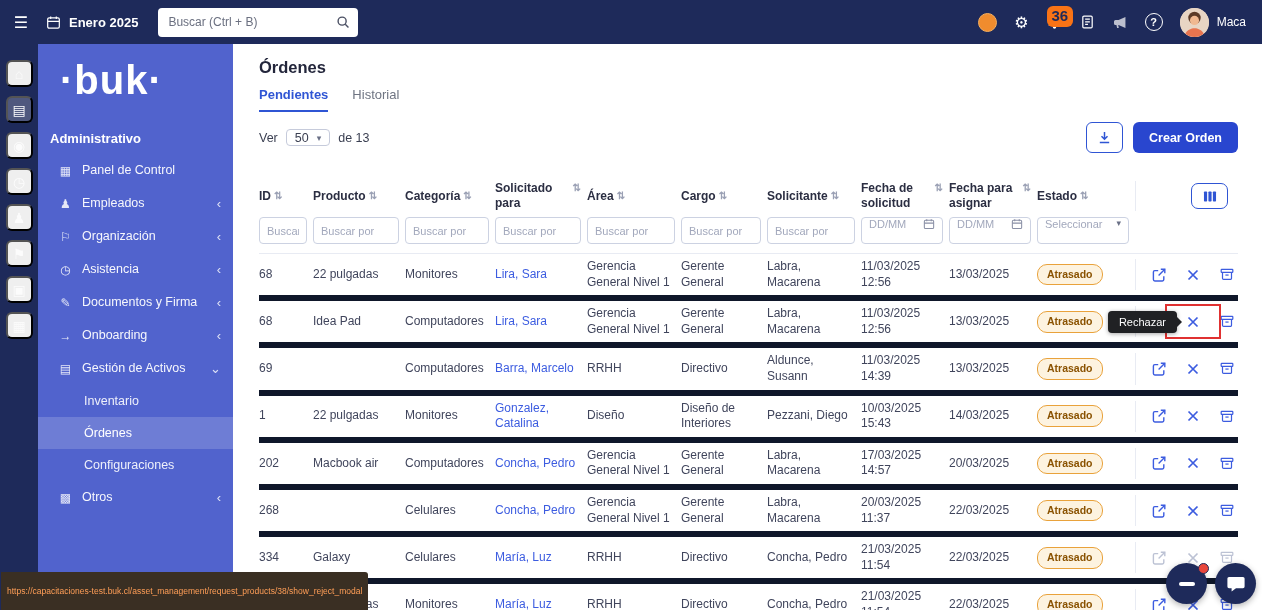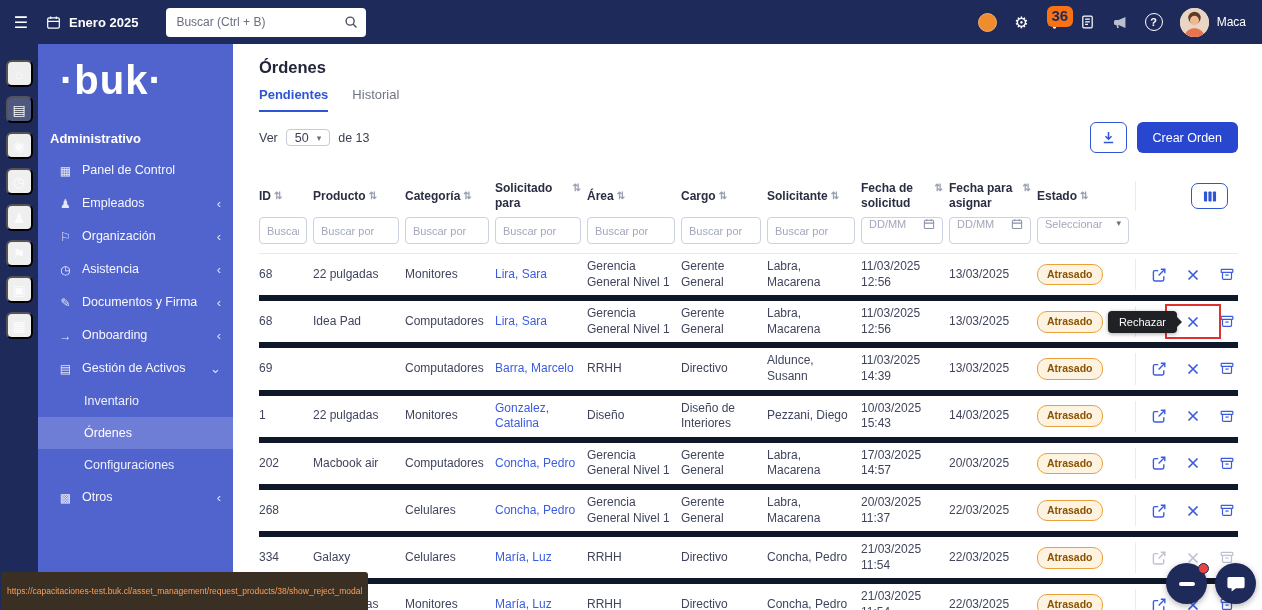--- a/index.html
+++ b/index.html
@@ -3,21 +3,21 @@
 <meta charset="utf-8">
 <style>
   *{box-sizing:border-box;margin:0;padding:0}
   html,body{width:1262px;height:610px;overflow:hidden}
   body{font-family:"Liberation Sans",sans-serif;background:#fff;position:relative;color:#3a3f51}
 
   
   .topbar{position:absolute;top:0;left:0;right:0;height:44px;background:#1e2a5a;display:flex;align-items:center;color:#fff;z-index:6;padding-right:16px}
   .tb-burger{width:42px;height:44px;background:none;border:none;color:#fff;font-size:16px;cursor:pointer}
   .tb-period{display:flex;align-items:center;gap:8px;font-size:13px;font-weight:bold;padding:0 16px 0 4px;cursor:pointer}
-  .tb-search{position:relative;margin-left:12px}
+  .tb-search{position:relative;margin-left:4px}
   .tb-search input{width:200px;height:29px;border:none;border-radius:4px;padding:0 30px 0 10px;font-size:12px;font-family:inherit;color:#333;background:#fff;outline:none}
   .tb-search input::placeholder{color:#6b7080}
   .tb-search .s-ic{position:absolute;right:8px;top:50%;transform:translateY(-50%);display:flex}
   .tb-right{margin-left:auto;display:flex;align-items:center;gap:17px}
   .tb-ic{color:#fff;display:flex;position:relative;font-size:16px;cursor:pointer;align-items:center;justify-content:center}
   .coin{width:19px;height:19px;border-radius:50%;background:#f08c2e;border:1.5px solid #f6b05f}
   .badge36{position:absolute;top:-8px;right:-10px;background:#f97316;color:#1e2a5a;font-size:15px;font-weight:bold;padding:1.5px 4.5px;border-radius:6px;line-height:1.2}
   .help{width:18px;height:18px;border:1.6px solid #fff;border-radius:50%;font-size:11px;font-weight:bold}
   .dim{opacity:.7}
   .tb-avatar{width:29px;height:29px;border-radius:50%;overflow:hidden;display:block;cursor:pointer;background:#e8d5c4}
@@ -44,21 +44,21 @@
   h1{font-size:16.5px;color:#23263b}
   .tabs{display:flex;gap:24px;margin-top:10px}
   .tab{font-size:13px;color:#6e7482;padding-bottom:8px;cursor:pointer;background:none;border:none;border-bottom:2.5px solid transparent;font-family:inherit}
   .tab.active{color:#2f55d4;font-weight:bold;border-bottom-color:#2f55d4}
   .controls{display:flex;align-items:center;margin-top:10px}
   .controls .left{display:flex;align-items:center;gap:8px;font-size:12.5px;color:#3a3f51}
   .pp-select{border:1px solid #c6cbdb;border-radius:4px;height:17px;display:inline-flex;align-items:center;gap:8px;padding:0 8px;background:#fff;font-size:12.5px;cursor:pointer}
   .caret{font-size:9px;color:#6a7086}
   .controls .right{margin-left:auto;display:flex;gap:10px}
   .dl-btn{width:37px;height:31px;border:1.5px solid #2f55d4;border-radius:6px;background:#fff;color:#2f55d4;display:flex;align-items:center;justify-content:center;cursor:pointer}
-  .create-btn{height:31px;padding:0 16px;background:#2946cf;color:#fff;border:none;border-radius:6px;font-size:12.5px;font-weight:normal;font-family:inherit;cursor:pointer}
+  .create-btn{height:31px;padding:0 16px;background:#2946cf;color:#fff;border:none;border-radius:6px;font-size:12.5px;font-weight:bold;font-family:inherit;cursor:pointer}
 
   
   .tgrid{display:grid;grid-template-columns:48px 86px 84px 86px 88px 80px 88px 82px 82px 92px minmax(92px,1fr);column-gap:6px;align-items:center}
   .thead{margin-top:20px;padding:8px 0 6px}
   .th{display:flex;align-items:flex-start;gap:3px;font-weight:bold;font-size:12px;color:#2b2e42;line-height:1.25}
   .sort{font-size:10px;color:#9aa0b4;cursor:pointer;margin-top:1px}
   .th-actions{display:flex;justify-content:flex-end;padding-right:10px;align-self:stretch;align-items:center;border-left:1px solid #e8ebf3}
   .cols-btn{width:37px;height:26px;border:1.5px solid #2f55d4;border-radius:7px;background:#fff;color:#2f55d4;display:flex;align-items:center;justify-content:center;cursor:pointer}
   .tfilter{padding:0 0 9px;border-bottom:1px solid #e8ebf3}
   .f-in{width:100%;height:27px;border:1px solid #ccd2e2;border-radius:4px;padding:0 7px;font-size:11px;font-family:inherit;color:#333;outline:none}

